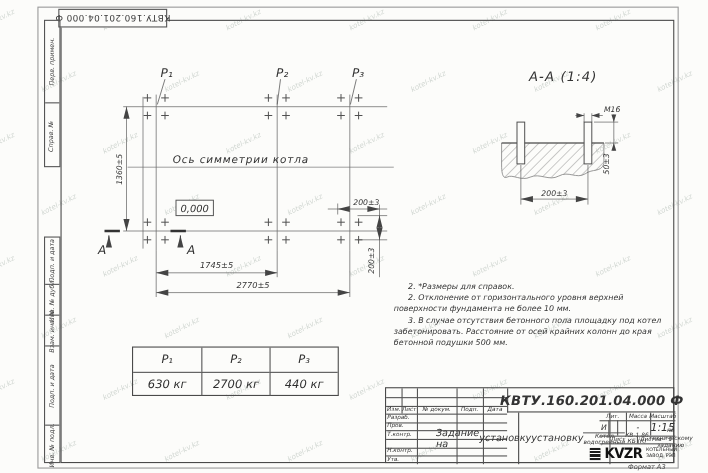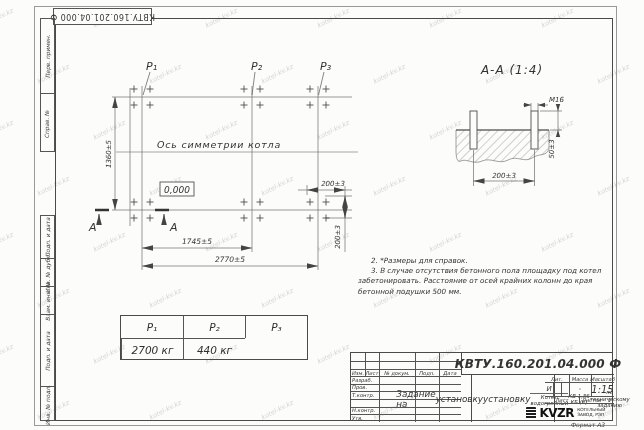--- a/index.html
+++ b/index.html
@@ -252,27 +252,29 @@
   <g stroke="#555" stroke-width="0.6" fill="none">
     <path d="M473.5,150V186"></path>
       <path d="M534.5,150V186"></path>
     <path d="M473.5,181H534.5" marker-start="url(#ar)" marker-end="url(#ar)"></path>
   </g>
   <text x="504" y="178" text-anchor="middle" font-size="7">200±3</text>
 </svg>
 
 <div class="abs notes">
   <p>2. *Размеры для справок.</p>
+  <p>2. Отклонение от горизонтального уровня верхней поверхности фундамента не более 10 мм.</p>
   <p>3. В случае отсутствия бетонного пола площадку под котел забетонировать. Расстояние от осей крайних колонн до края бетонной подушки 500 мм.</p>
 </div>
 
 <div class="abs loads">
   <div class="c nl nt">Р₁</div>
   <div class="c nt">Р₂</div>
   <div class="c nt">Р₃</div>
+  <div class="c nl">630 кг</div>
   <div class="c">2700 кг</div>
   <div class="c">440 кг</div>
 </div>
 
 <div class="abs tb">
 
   <div class="vl" style="left:14px;top:0;height:23px"></div>
   <div class="vl" style="left:28px;top:0;height:69px"></div>
   <div class="vl" style="left:64px;top:0;height:69px"></div>
   <div class="vl" style="left:88px;top:0;height:69px"></div>
@@ -318,21 +320,21 @@
   <div class="cell small" style="left:218px;top:22px;width:22px;height:7px">Масса</div>
   <div class="cell small" style="left:240px;top:22px;width:23px;height:7px">Масштаб</div>
   <div class="cell" style="left:194px;top:29px;width:8px;height:14px;font-size:7px">И</div>
   <div class="cell" style="left:218px;top:29px;width:22px;height:14px;font-size:7px">-</div>
   <div class="cell" style="left:240px;top:29px;width:23px;height:14px;font-size:10px">1:15</div>
   <div class="cell small" style="left:194px;top:43px;width:34px;height:7px">Лист</div>
   <div class="cell small" style="left:228px;top:43px;width:35px;height:7px;justify-content:space-between;padding:0 3px">
     <span>Листов</span>
     <span>1</span>
   </div>
-  <div class="cell" style="left:180px;top:50px;width:69px;height:19px">
+  <div class="cell" style="left:190px;top:50px;width:69px;height:19px">
     <div class="logo">
       <div class="coil"></div>
       <div class="kvzr">KVZR</div>
       <div class="logocap">
         <span>КОТЕЛЬНЫЙ</span>
         <span>ЗАВОД, РЭП</span>
       </div>
     </div>
   </div>
 </div>

